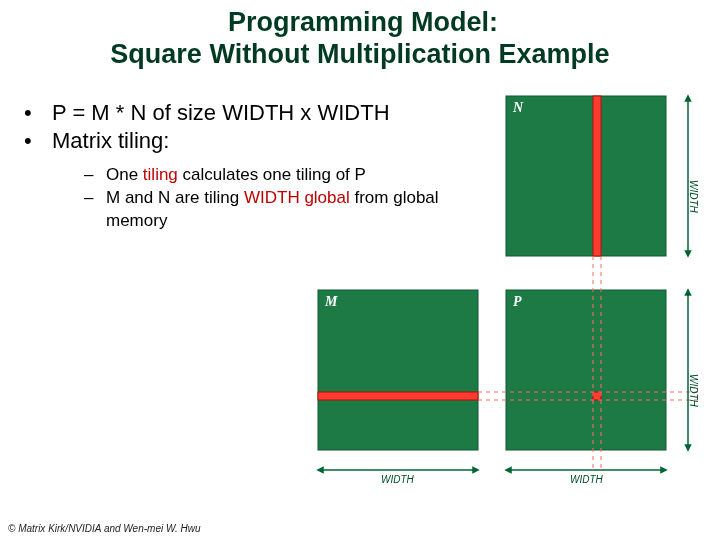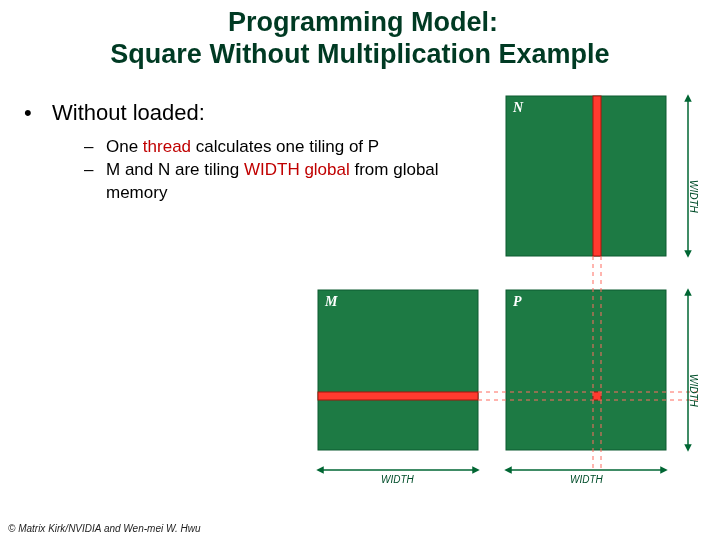--- a/index.html
+++ b/index.html
@@ -30,27 +30,30 @@
 </head>
 <body>
 
 <div class="title">
   <span class="line1">Programming Model:</span>
   <span class="line2">Square Without Multiplication Example</span>
 </div>
 
 <div class="bullets">
   <div class="b1">
-    <span class="dot">•</span><span>Without loaded:</span>
+    <span class="dot">•</span><span>P = M * N of size WIDTH x WIDTH</span>
+  </div>
+  <div class="b1">
+    <span class="dot">•</span><span>Matrix tiling:</span>
   </div>
   <div class="sub">
     <div class="subrow">
       <span class="dash">–</span>
       <span class="txt">
-        <span>One </span><span class="hl">thread</span><span> calculates one tiling of P</span>
+        <span>One </span><span class="hl">tiling</span><span> calculates one tiling of P</span>
       </span>
     </div>
     <div class="subrow">
       <span class="dash">–</span>
       <span class="txt">
         <span>M and N are tiling </span><span class="hl">WIDTH global</span><span> from global memory</span>
       </span>
     </div>
   </div>
 </div>

